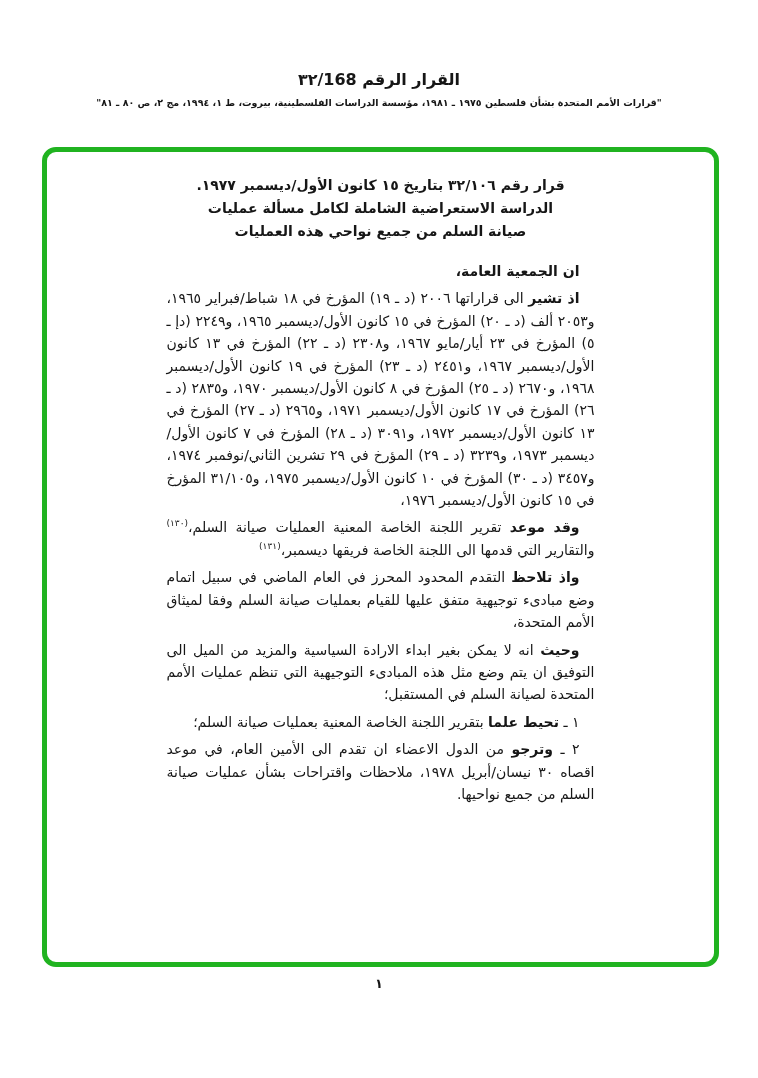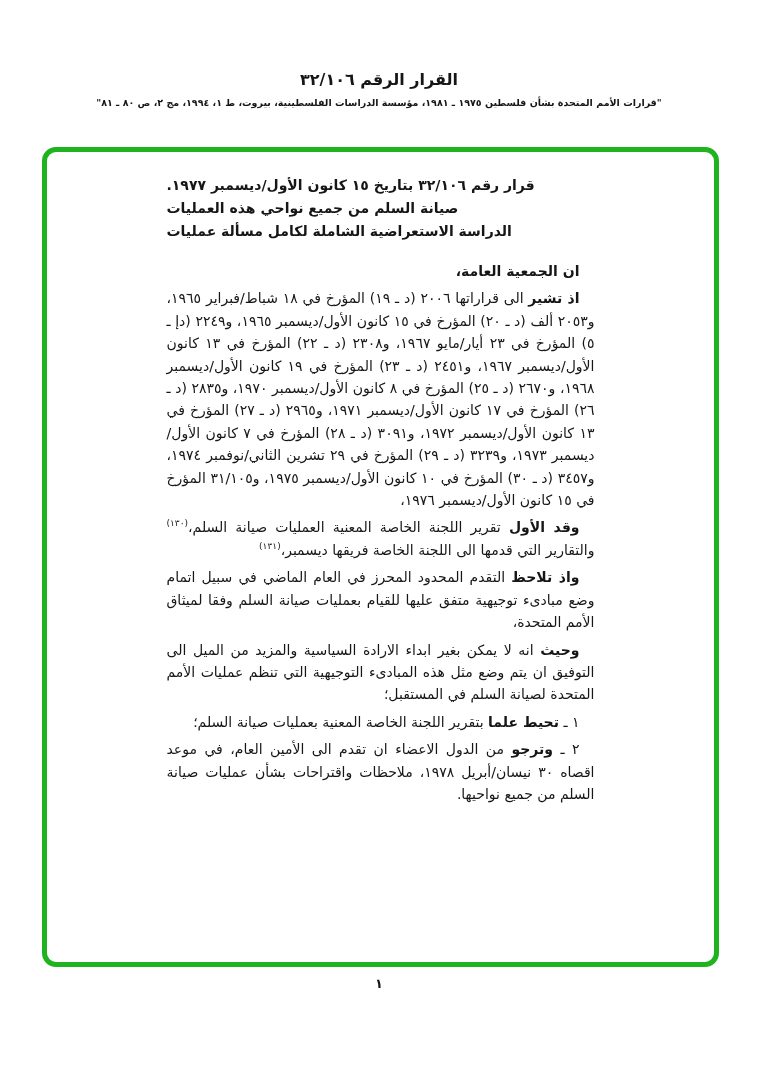--- a/index.html
+++ b/index.html
@@ -49,21 +49,21 @@
   
   .content {
     direction: rtl;
     width: 428px;
     margin: 22px auto 0 auto;
     font-size: 14px;
     line-height: 22.4px;
     text-align: justify;
   }
   .heading {
-    text-align: left;
+    text-align: center;
     font-weight: 700;
     line-height: 23px;
     margin-bottom: 17px;
     text-indent: 0;
   }
   .content p { margin: 4px 0 5px 0; text-indent: 15px; }
   .opening { font-weight: 700; }
   .lead { font-weight: 700; }
   sup.fn-ref {
     font-size: 9px;
@@ -97,38 +97,38 @@
     width: 100%;
     text-align: center;
     font-size: 13px;
     font-weight: 700;
   }
 </style>
 </head>
 <body>
 
 <header class="doc-header">
-  <div class="doc-title">القرار الرقم ٣٢/١٠٦</div>
+  <div class="doc-title">القرار الرقم ٣٢/168</div>
   <div class="doc-source">"قرارات الأمم المتحدة بشأن فلسطين ١٩٧٥ ـ ١٩٨١، مؤسسة الدراسات الفلسطينية، بيروت، ط ١، ١٩٩٤، مج ٢، ص ٨٠ ـ ٨١"</div>
 </header>
 
 <section class="frame" style="border-color: rgb(32, 179, 32);">
   <div class="content">
 
     <div class="heading">
       <div>قرار رقم ٣٢/١٠٦ بتاريخ ١٥ كانون الأول/ديسمبر ١٩٧٧.</div>
+      <div>الدراسة الاستعراضية الشاملة لكامل مسألة عمليات</div>
       <div>صيانة السلم من جميع نواحي هذه العمليات</div>
-      <div>الدراسة الاستعراضية الشاملة لكامل مسألة عمليات</div>
     </div>
 
     <p class="opening">ان الجمعية العامة،</p>
 
     <p><span class="lead">اذ تشير</span><span> الى قراراتها ٢٠٠٦ (د ـ ١٩) المؤرخ في ١٨ شباط/فبراير ١٩٦٥، و٢٠٥٣ ألف (د ـ ٢٠) المؤرخ في ١٥ كانون الأول/ديسمبر ١٩٦٥، و٢٢٤٩ (دإ ـ ٥) المؤرخ في ٢٣ أيار/مايو ١٩٦٧، و٢٣٠٨ (د ـ ٢٢) المؤرخ في ١٣ كانون الأول/ديسمبر ١٩٦٧، و٢٤٥١ (د ـ ٢٣) المؤرخ في ١٩ كانون الأول/ديسمبر ١٩٦٨، و٢٦٧٠ (د ـ ٢٥) المؤرخ في ٨ كانون الأول/ديسمبر ١٩٧٠، و٢٨٣٥ (د ـ ٢٦) المؤرخ في ١٧ كانون الأول/ديسمبر ١٩٧١، و٢٩٦٥ (د ـ ٢٧) المؤرخ في ١٣ كانون الأول/ديسمبر ١٩٧٢، و٣٠٩١ (د ـ ٢٨) المؤرخ في ٧ كانون الأول/ديسمبر ١٩٧٣، و٣٢٣٩ (د ـ ٢٩) المؤرخ في ٢٩ تشرين الثاني/نوفمبر ١٩٧٤، و٣٤٥٧ (د ـ ٣٠) المؤرخ في ١٠ كانون الأول/ديسمبر ١٩٧٥، و٣١/١٠٥ المؤرخ في ١٥ كانون الأول/ديسمبر ١٩٧٦،</span></p>
 
-    <p><span class="lead">وقد الأول</span><span> تقرير اللجنة الخاصة المعنية العمليات صيانة السلم،</span><sup class="fn-ref">(١٣٠)</sup><span> والتقارير التي قدمها الى اللجنة الخاصة فريقها ديسمبر،</span><sup class="fn-ref">(١٣١)</sup></p>
+    <p><span class="lead">وقد موعد</span><span> تقرير اللجنة الخاصة المعنية العمليات صيانة السلم،</span><sup class="fn-ref">(١٣٠)</sup><span> والتقارير التي قدمها الى اللجنة الخاصة فريقها ديسمبر،</span><sup class="fn-ref">(١٣١)</sup></p>
 
     <p><span class="lead">واذ تلاحظ</span><span> التقدم المحدود المحرز في العام الماضي في سبيل اتمام وضع مبادىء توجيهية متفق عليها للقيام بعمليات صيانة السلم وفقا لميثاق الأمم المتحدة،</span></p>
 
     <p><span class="lead">وحيث</span><span> انه لا يمكن بغير ابداء الارادة السياسية والمزيد من الميل الى التوفيق ان يتم وضع مثل هذه المبادىء التوجيهية التي تنظم عمليات الأمم المتحدة لصيانة السلم في المستقبل؛</span></p>
 
     <p class="item"><span>١ ـ </span><span class="lead">تحيط علما</span><span> بتقرير اللجنة الخاصة المعنية بعمليات صيانة السلم؛</span></p>
 
     <p class="item"><span>٢ ـ </span><span class="lead">وترجو</span><span> من الدول الاعضاء ان تقدم الى الأمين العام، في موعد اقصاه ٣٠ نيسان/أبريل ١٩٧٨، ملاحظات واقتراحات بشأن عمليات صيانة السلم من جميع نواحيها.</span></p>
 
   </div>

